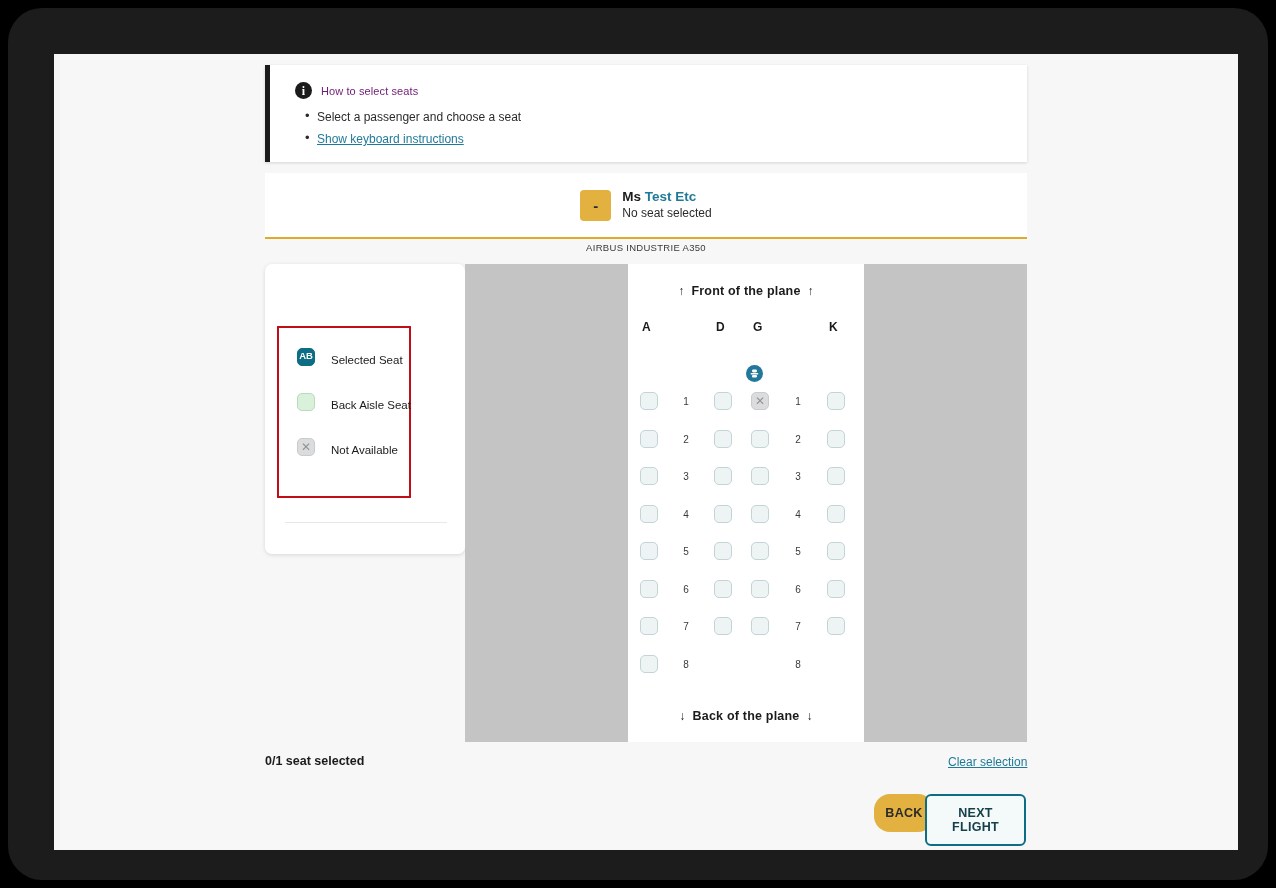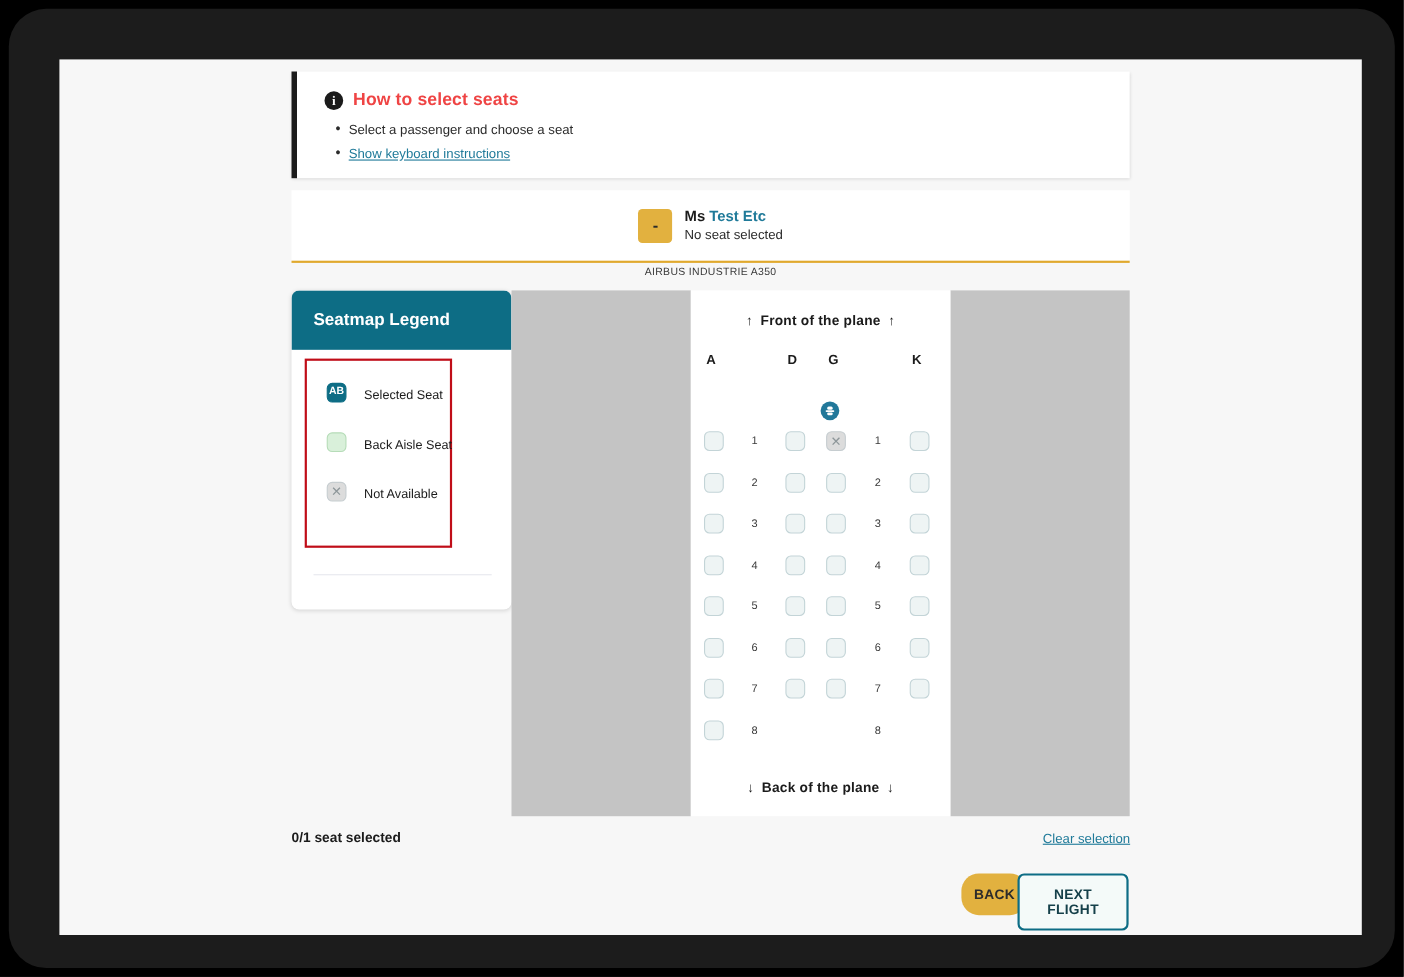--- a/index.html
+++ b/index.html
@@ -43,21 +43,21 @@
   }
   .info-icon {
     width: 17px; height: 17px; border-radius: 50%;
     background: #1b1b1b; color: #fff;
     font-size: 12px; font-weight: bold;
     font-family: "Liberation Serif", serif;
     display: flex; align-items: center; justify-content: center;
     line-height: 1;
   }
   #howto-title {
-    font-size: 16px; font-weight: bold; color: #ef4444;
+    font-size: 11px; font-weight: normal; color: #701a75;
     letter-spacing: .1px;
   }
   #howto-list {
     margin: 7px 3px 0 0; padding: 0 0 0 47px;
     list-style: none;
   }
   #howto-list li {
     position: relative;
     font-size: 12px; color: #2b2b2b;
     line-height: 22px;
@@ -306,21 +306,20 @@
           <div id="passenger-seat-status">No seat selected</div>
         </div>
       </div>
     </section>
 
     <div id="aircraft-label">AIRBUS INDUSTRIE A350</div>
 
     <div id="seat-area">
 
       <aside id="legend-card">
-        <div id="legend-header">Seatmap Legend</div>
         <div id="legend-items">
             <div class="legend-row">
               <div class="seat selected-chip">
                 <div class="base"></div>
                 <div class="cushion"></div>
                 <div class="code">AB</div>
               </div>
               <span class="legend-label">Selected Seat</span>
             </div>
             <div class="legend-row">

